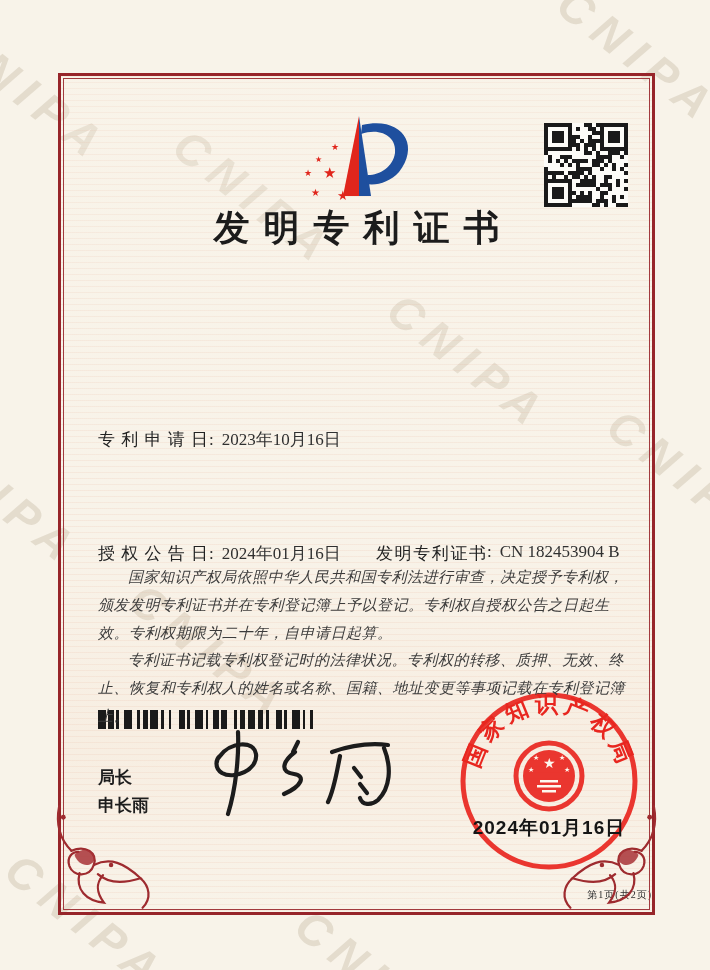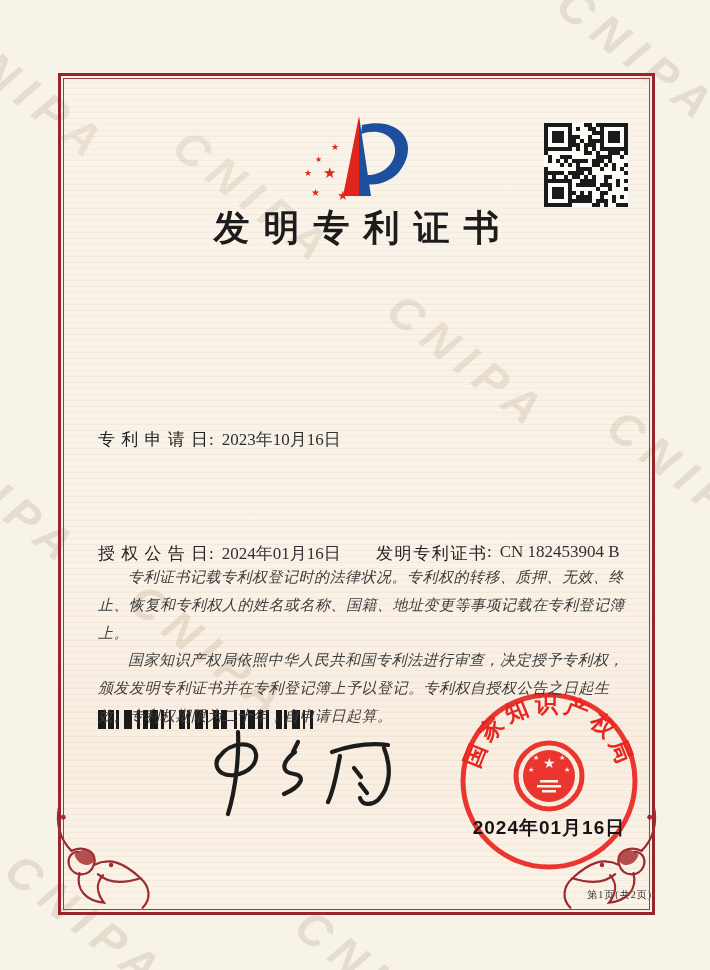--- a/index.html
+++ b/index.html
@@ -267,22 +267,22 @@
       <span class="flabel">专利申请日</span><span class="colon"></span><span class="fvalue">2023年10月16日</span>
     </div>
     <div class="row" style="top:466px">
       <span class="flabel">授权公告日</span><span class="colon"></span><span class="fvalue">2024年01月16日</span>
       <span class="pair2">
         <span class="flabel">发明专利证书</span><span class="colon"></span><span class="fvalue">CN 182453904 B</span>
       </span>
     </div>
 
     <div class="paras">
+      <p>国家知识产权局依照中华人民共和国专利法进行审查，决定授予专利权，颁发发明专利证书并在专利登记簿上予以登记。专利权自授权公告之日起生效。专利权期限为二十年，自申请日起算。</p>
       <p>专利证书记载专利权登记时的法律状况。专利权的转移、质押、无效、终止、恢复和专利权人的姓名或名称、国籍、地址变更等事项记载在专利登记簿上。</p>
-      <p>国家知识产权局依照中华人民共和国专利法进行审查，决定授予专利权，颁发发明专利证书并在专利登记簿上予以登记。专利权自授权公告之日起生效。专利权期限为二十年，自申请日起算。</p>
     </div>
 
     <div class="barcode">
         <div style="flex-grow:3;background:#1a1a1a"></div>
         <div style="flex-grow:1;background:transparent"></div>
         <div style="flex-grow:2;background:#1a1a1a"></div>
         <div style="flex-grow:1;background:transparent"></div>
         <div style="flex-grow:1;background:#1a1a1a"></div>
         <div style="flex-grow:2;background:transparent"></div>
         <div style="flex-grow:3;background:#1a1a1a"></div>
@@ -323,20 +323,24 @@
         <div style="flex-grow:1;background:transparent"></div>
         <div style="flex-grow:1;background:#1a1a1a"></div>
         <div style="flex-grow:2;background:transparent"></div>
         <div style="flex-grow:3;background:#1a1a1a"></div>
         <div style="flex-grow:1;background:transparent"></div>
         <div style="flex-grow:1;background:#1a1a1a"></div>
         <div style="flex-grow:2;background:transparent"></div>
         <div style="flex-grow:1;background:#1a1a1a"></div>
       </div>
 
+    <div class="officer">
+      <div>局长</div>
+      <div>申长雨</div>
+    </div>
 
     <svg class="signature" viewBox="0 0 210 95">
       <g fill="none" stroke="#1c1c1c" stroke-width="4.2" stroke-linecap="round" stroke-linejoin="round">
         <path d="M22,30 C32,16 56,14 58,28 C60,44 36,54 24,47 C16,42 18,33 22,30"></path>
         <path d="M40,6 C41,30 38,62 30,88"></path>
         <path d="M100,16 C98,20 96,24 95,26"></path>
         <path d="M97,26 C84,36 82,46 96,48 C108,50 104,60 86,68"></path>
         <path d="M134,26 C154,19 174,17 190,19"></path>
         <path d="M142,30 C138,50 136,64 130,76"></path>
         <path d="M186,22 C194,42 192,62 180,74 C173,80 164,79 162,72"></path>

